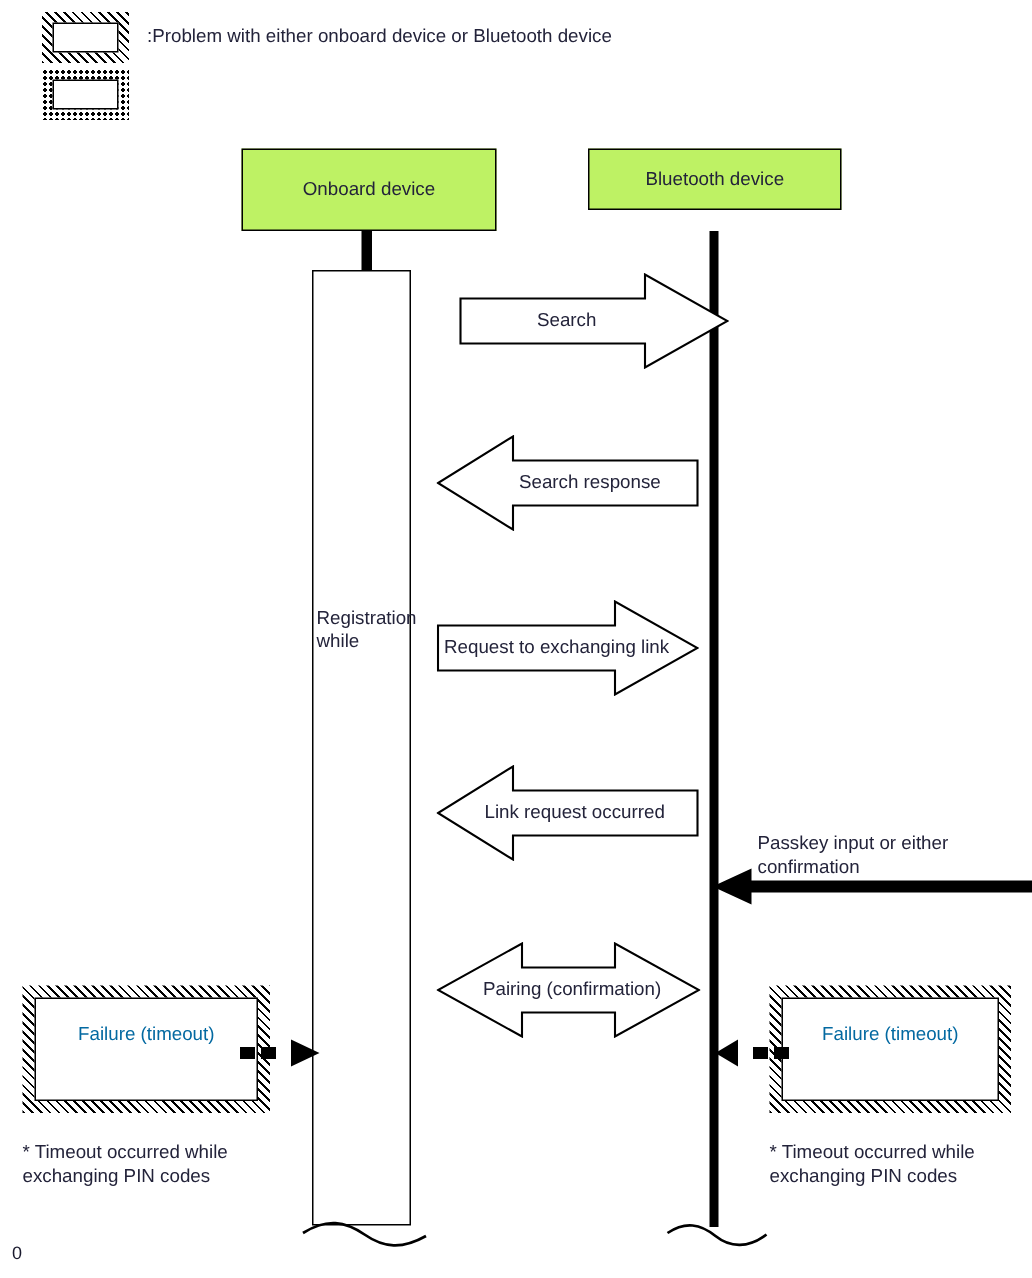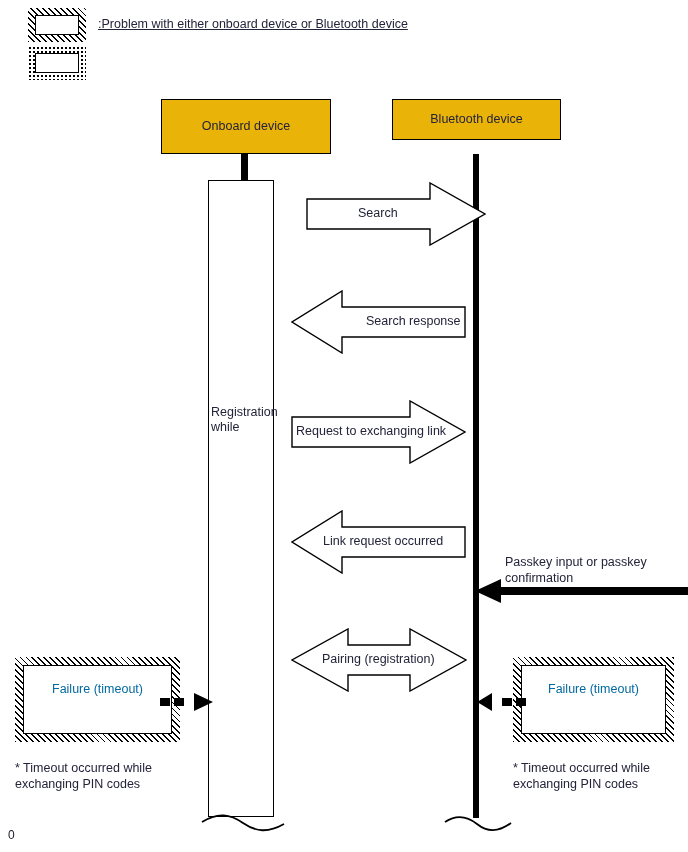--- a/index.html
+++ b/index.html
@@ -11,21 +11,21 @@
 
   
   .legend-swatch{position:absolute;width:58px;height:34px;box-sizing:border-box;}
   .legend-swatch .inner{position:absolute;left:7px;top:7px;right:7px;bottom:7px;
         background:#fff;border:1.4px solid #000;box-sizing:border-box;}
   .hatch{background-image:repeating-linear-gradient(45deg,#000 0 1.3px,#fff 1.3px 4.2px);}
   .dotted{background-image:radial-gradient(#000 38%,transparent 40%);
           background-size:4px 4px;}
 
   
-  .pbox{position:absolute;border:1.2px solid #000;background:#eab308;box-sizing:border-box;}
+  .pbox{position:absolute;border:1.2px solid #000;background:#bef264;box-sizing:border-box;}
 
   
   .stub{position:absolute;background:#000;}
   .activation{position:absolute;border:1.1px solid #000;background:#fff;box-sizing:border-box;}
   .lifeline-thick{position:absolute;background:#000;}
 
   
   .arrowwrap{position:absolute;}
   .arrowwrap svg{display:block;}
   .arrowlabel{position:absolute;font-size:12.5px;color:#23233a;white-space:nowrap;}
@@ -41,21 +41,21 @@
   .corner-zero{position:absolute;font-size:12px;color:#1a1a2e;}
 </style>
 </head>
 <body>
 
 <div class="abs" style="left:0;top:0;width:688px;height:88px;">
 
   <div class="legend-swatch hatch" style="left:28px;top:8px;">
     <div class="inner"></div>
   </div>
-  <div class="txt abs" style="left:98px;top:17px;text-decoration:underline;">:Problem with either onboard device or Bluetooth device</div>
+  <div class="txt abs" style="left:98px;top:17px;">:Problem with either onboard device or Bluetooth device</div>
 
   <div class="legend-swatch dotted" style="left:28px;top:46px;">
     <div class="inner"></div>
   </div>
 </div>
 
 <div class="pbox ctr" style="left:161px;top:99px;width:170px;height:55px;">
   <span class="txt">Onboard device</span>
 </div>
 
@@ -84,45 +84,45 @@
   <svg width="180" height="64" viewBox="0 0 180 64">
     <path d="M1 17 L124 17 L124 1 L179 32 L124 63 L124 47 L1 47 Z" fill="#fff" stroke="#000" stroke-width="1.4" stroke-linejoin="miter"></path>
   </svg>
   <div class="arrowlabel" style="left:52px;top:24px;">Search</div>
 </div>
 
 <div class="arrowwrap" style="left:291px;top:290px;">
   <svg width="175" height="64" viewBox="0 0 175 64">
     <path d="M174 17 L51 17 L51 1 L1 32 L51 63 L51 47 L174 47 Z" fill="#fff" stroke="#000" stroke-width="1.4" stroke-linejoin="miter"></path>
   </svg>
-  <div class="arrowlabel" style="left:55px;top:24px;margin-left:20px;">Search response</div>
+  <div class="arrowlabel" style="left:55px;top:24px;">Search response</div>
 </div>
 
 <div class="arrowwrap" style="left:291px;top:400px;">
   <svg width="175" height="64" viewBox="0 0 175 64">
     <path d="M1 17 L119 17 L119 1 L174 32 L119 63 L119 47 L1 47 Z" fill="#fff" stroke="#000" stroke-width="1.4" stroke-linejoin="miter"></path>
   </svg>
   <div class="arrowlabel" style="left:5px;top:24px;">Request to exchanging link</div>
 </div>
 
 <div class="arrowwrap" style="left:291px;top:510px;">
   <svg width="175" height="64" viewBox="0 0 175 64">
     <path d="M174 17 L51 17 L51 1 L1 32 L51 63 L51 47 L174 47 Z" fill="#fff" stroke="#000" stroke-width="1.4" stroke-linejoin="miter"></path>
   </svg>
   <div class="arrowlabel" style="left:32px;top:24px;">Link request occurred</div>
 </div>
 
 <div class="arrowwrap" style="left:291px;top:628px;">
   <svg width="176" height="64" viewBox="0 0 176 64">
     <path d="M57 1 L57 17 L119 17 L119 1 L175 32 L119 63 L119 47 L57 47 L57 63 L1 32 Z" fill="#fff" stroke="#000" stroke-width="1.4" stroke-linejoin="miter"></path>
   </svg>
-  <div class="arrowlabel" style="left:31px;top:24px;">Pairing (registration)</div>
+  <div class="arrowlabel" style="left:31px;top:24px;">Pairing (confirmation)</div>
 </div>
 
-<div class="note" style="left:505px;top:554px;">Passkey input or passkey
+<div class="note" style="left:505px;top:554px;">Passkey input or either
 confirmation</div>
 
 <svg class="abs" style="left:475px;top:578px;" width="213" height="26" viewBox="0 0 213 26">
   <path d="M0 13 L26 1 L26 9 L213 9 L213 17 L26 17 L26 25 Z" fill="#000"></path>
 </svg>
 
 <div class="failbox hatch" style="left:15px;top:657px;width:165px;height:85px;">
   <div class="fb-inner">
     <span class="fb-label">Failure (timeout)</span>
   </div>

